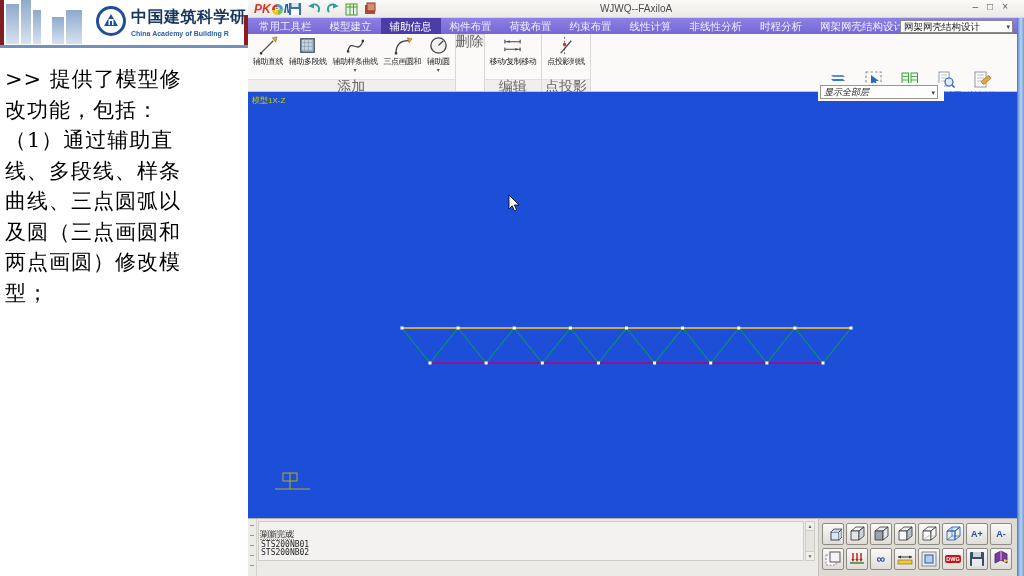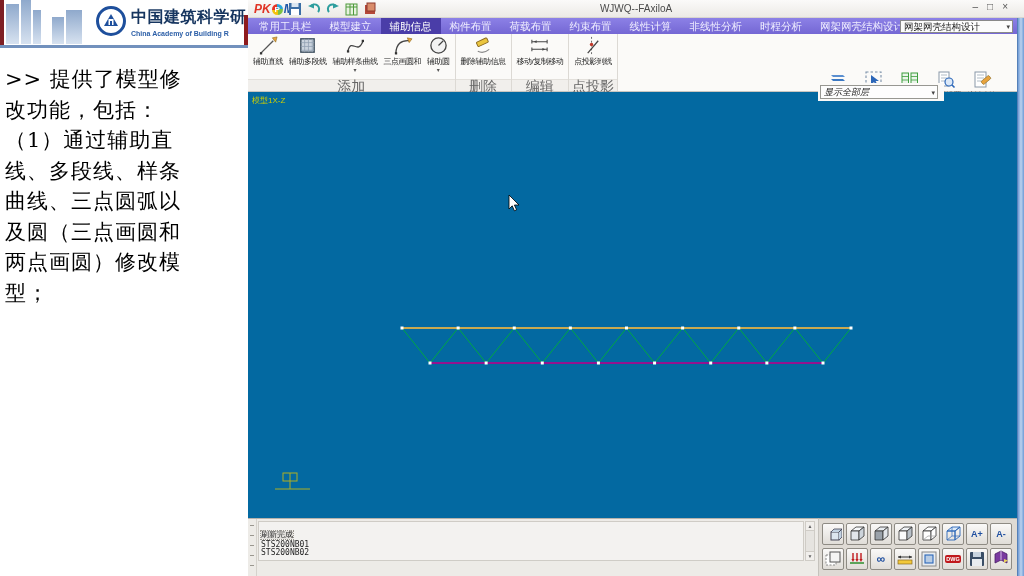--- a/index.html
+++ b/index.html
@@ -65,21 +65,21 @@
   .glabel { height:12px; background:#F1EFEC; border-top:1px solid #E3E0DB;
     font-size:14px; color:#666; text-align:center; line-height:12px; }
 
   .display-group { position:absolute; left:572px; top:36px; display:flex; }
   .display-group .rbtn svg { width:20px; height:20px; }
   .layer-back { position:absolute; left:570px; top:83px; width:126px; height:18px; background:#FBFAF8; z-index:3;font-style:italic; }
   .layer-select { position:absolute; left:2px; top:2px; width:118px; height:14px; background:#FDFDFD;
     border:1px solid #979792; font-size:9px; color:#222; line-height:12px; padding-left:3px; }
   .layer-select .dd { position:absolute; right:2px; top:1px; font-size:7px; color:#444; }
 
-  .canvas { position:absolute; left:0; top:92px; width:769px; height:426px; background:#0369a1; }
+  .canvas { position:absolute; left:0; top:92px; width:769px; height:426px; background:#1d4ed8; }
   .view-label { position:absolute; left:4px; top:3px; font-size:8px; color:#CFCF00;
     letter-spacing:0; white-space:nowrap; }
   .truss-svg { position:absolute; left:0; top:0; }
   .axis-glyph { position:absolute; left:26px; top:380px; }
   .cursor-glyph { position:absolute; left:260px; top:102px; }
 
   .scrollstrip { position:absolute; left:769px; top:18px; width:7px; height:558px;
     background:linear-gradient(90deg,#6E9BD6,#BCD2EE 50%,#6E9BD6); border-left:1px solid #5580B8; }
 
   .cmdpanel { position:absolute; left:0; top:518px; width:570px; height:58px;
@@ -261,29 +261,20 @@
                 <line x1="11" y1="11" x2="16" y2="6" stroke="#444" stroke-width="1.2"></line>
               </svg>
             <span class="blabel">辅助圆</span>
             <span class="caret">▾</span>
           </div>
         </div>
         <div class="glabel">添加</div>
       </div>
 
       <div class="rgroup">
-        <div class="rbtn-row">
-          <div class="rbtn">
-            <svg viewBox="0 0 22 22">
-                <rect x="4" y="5" width="12" height="5" rx="1" transform="rotate(-25 10 8)" fill="#EBC53E" stroke="#8A6A20"></rect>
-                <path d="M5,17 Q11,20 17,15" stroke="#888" stroke-width="1.2" fill="none"></path>
-              </svg>
-            <span class="blabel">删除辅助信息</span>
-          </div>
-        </div>
         <div class="glabel">删除</div>
       </div>
 
       <div class="rgroup">
         <div class="rbtn-row">
           <div class="rbtn">
             <svg viewBox="0 0 22 22">
                 <path d="M3,5 V9 M19,5 V9 M3,7 H19" stroke="#444" stroke-width="1.1" fill="none"></path>
                 <path d="M3,13 V17 M19,13 V17 M3,15 H19" stroke="#444" stroke-width="1.1" fill="none"></path>
                 <polygon points="5,7 8,5.6 8,8.4" fill="#444"></polygon>

